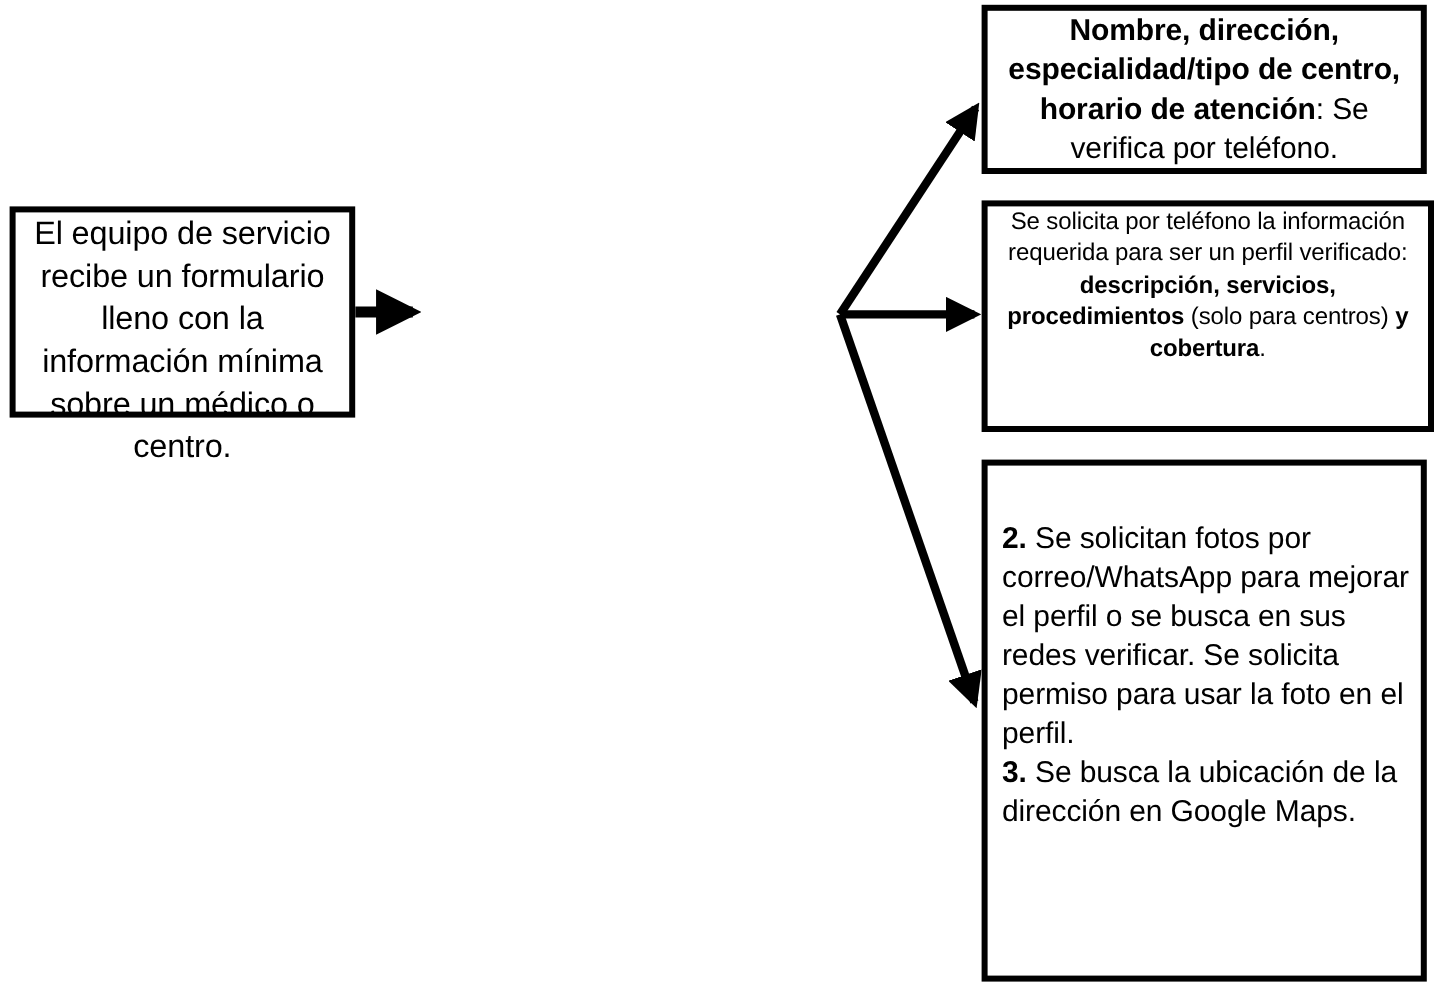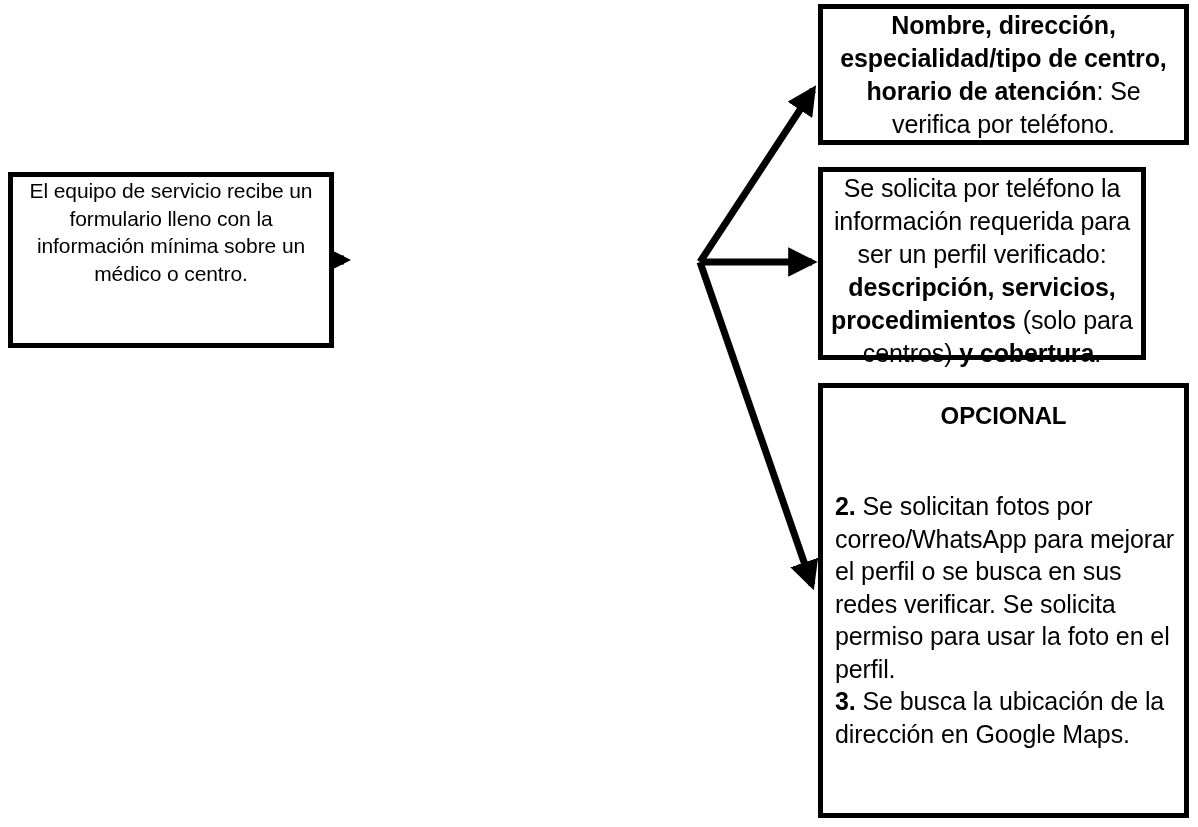--- a/index.html
+++ b/index.html
@@ -32,23 +32,23 @@
   .node p {
     margin: 0;
     padding: 0 8px;
   }
   b { font-weight: 700; }
 
   
   #box-intake {
     left: 8px;
     top: 172px;
-    width: 326px;
+    width: 288px;
     height: 176px;
-    font-size: 21px;
+    font-size: 27px;
   }
 
   
   #box-verification {
     left: 350px;
     top: 172px;
     width: 350px;
     height: 176px;
     font-size: 25px;
   }
@@ -59,23 +59,23 @@
     top: 4px;
     width: 371px;
     height: 141px;
     font-size: 25px;
   }
 
   
   #box-requested {
     left: 818px;
     top: 167px;
-    width: 328px;
+    width: 377px;
     height: 193px;
-    font-size: 25px;
+    font-size: 20px;
   }
 
   
   #box-optional {
     left: 818px;
     top: 383px;
     width: 371px;
     height: 435px;
     font-size: 25px;
     align-items: stretch;
@@ -131,21 +131,20 @@
 
   <div class="node" id="box-basic">
     <p><b>Nombre, dirección, especialidad/tipo de centro, horario de atención</b><span>: Se verifica por teléfono.</span></p>
   </div>
 
   <div class="node" id="box-requested">
     <p><span>Se solicita por teléfono la información requerida para ser un perfil verificado: </span><b>descripción, servicios, procedimientos</b><span> (solo para centros) </span><b>y cobertura</b><span>.</span></p>
   </div>
 
   <div class="node" id="box-optional">
-    <div class="opt-title">OPCIONAL</div>
     <div class="opt-body">
       <br>
       <span><b>2.</b><span> Se solicitan fotos por correo/WhatsApp para mejorar el perfil o se busca en sus redes verificar. Se solicita permiso para usar la foto en el perfil.</span></span><br>
       <span><b>3.</b><span> Se busca la ubicación de la dirección en Google Maps.</span></span>
     </div>
   </div>
 
 </div>
 
 </body></html>

